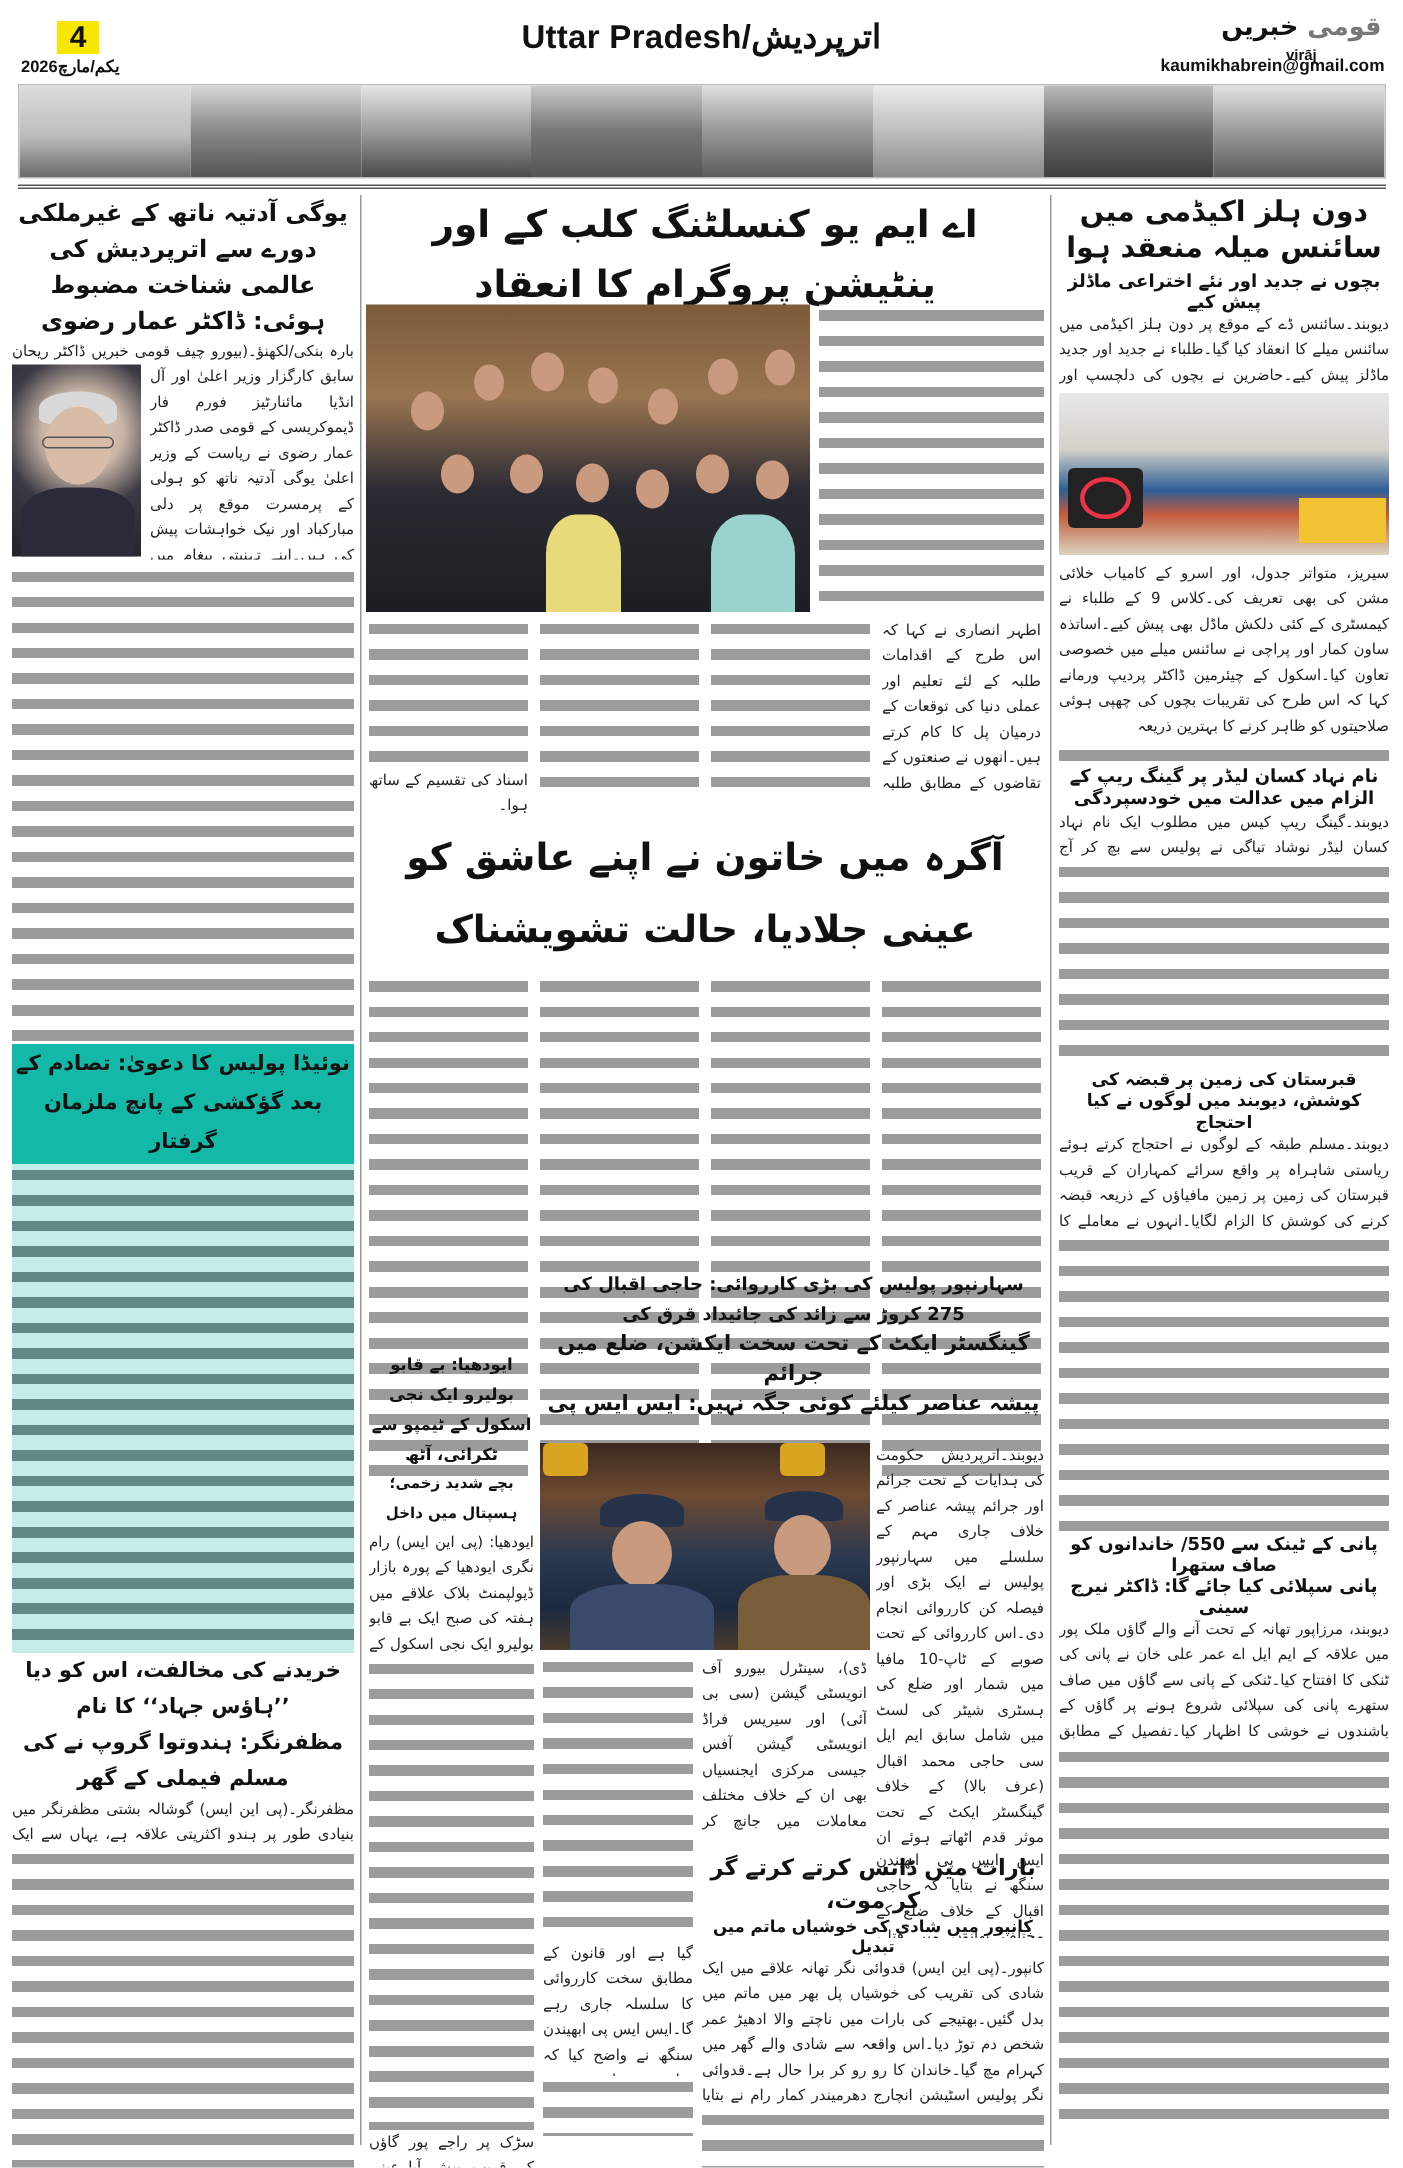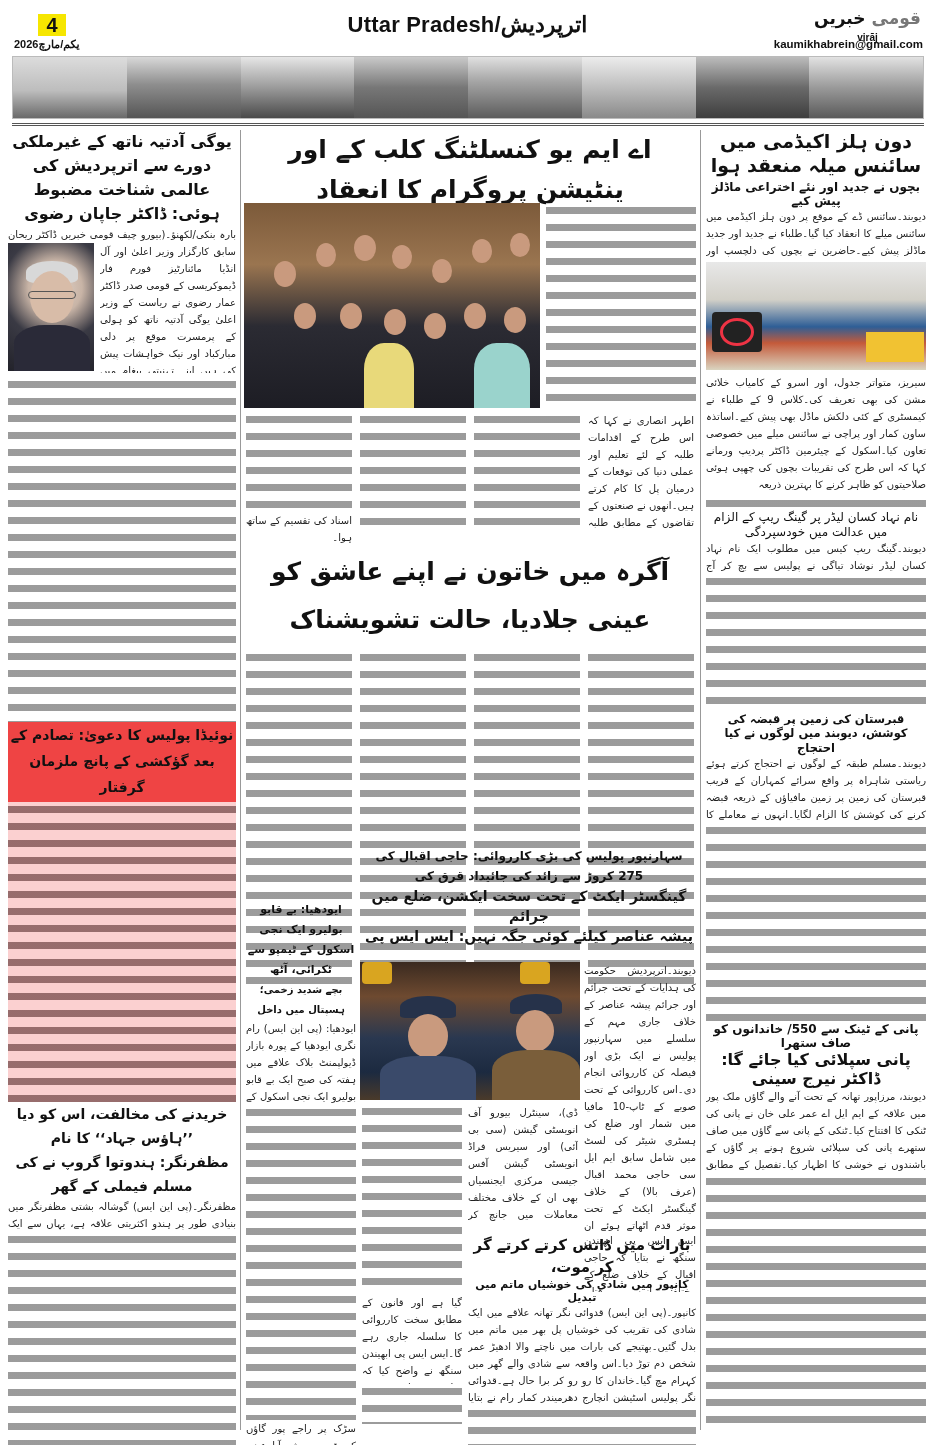--- a/index.html
+++ b/index.html
@@ -75,34 +75,34 @@
   <div class="photo photo-science" style="width:220px; height:108px; margin-top:2px;">
     <div style="position:absolute; left:6px; top:50px; width:50px; height:40px; background:#222; border-radius:4px;"></div>
     <div style="position:absolute; left:14px; top:56px; width:34px; height:28px; border-radius:50%; border:3px solid #e34; "></div>
     <div style="position:absolute; left:160px; top:70px; width:58px; height:30px; background:#f1c232;"></div>
   </div>
   <div class="bodytext" style="height:120px; overflow:hidden; margin-top:4px;">سیریز، متواتر جدول، اور اسرو کے کامیاب خلائی مشن کی بھی تعریف کی۔کلاس 9 کے طلباء نے کیمسٹری کے کئی دلکش ماڈل بھی پیش کیے۔اساتذہ ساون کمار اور پراچی نے سائنس میلے میں خصوصی تعاون کیا۔اسکول کے چیئرمین ڈاکٹر پردیپ ورمانے کہا کہ اس طرح کی تقریبات بچوں کی چھپی ہوئی صلاحیتوں کو ظاہر کرنے کا بہترین ذریعہ</div>
   <div class="textfill" style="height:258px; margin-top:2px;"></div>
 </div>
 
 <div class="col" style="left:706px; top:510px; width:220px; background:#fff;">
-  <div class="headline" style="font-size:12px; font-weight:normal;">نام نہاد کسان لیڈر پر گینگ ریپ کے الزام میں عدالت میں خودسپردگی</div>
+  <div class="headline" style="font-size:12px; font-weight:bold;">نام نہاد کسان لیڈر پر گینگ ریپ کے الزام میں عدالت میں خودسپردگی</div>
   <div class="bodytext" style="height:34px; overflow:hidden;">دیوبند۔گینگ ریپ کیس میں مطلوب ایک نام نہاد کسان لیڈر نوشاد تیاگی نے پولیس سے بچ کر آج عدالت میں خودسپردگی کی، جب کہ پولیس ماہر اس کا انتظار کر رہی</div>
   <div class="textfill" style="height:170px;"></div>
 </div>
 
 <div class="col" style="left:706px; top:712px; width:220px; background:#fff;">
   <div class="headline" style="font-size:11.5px;">قبرستان کی زمین پر قبضہ کی کوشش، دیوبند میں لوگوں نے کیا احتجاج</div>
   <div class="bodytext" style="height:68px; overflow:hidden;">دیوبند۔مسلم طبقہ کے لوگوں نے احتجاج کرتے ہوئے ریاستی شاہراہ پر واقع سرائے کمہاران کے قریب قبرستان کی زمین پر زمین مافیاؤں کے ذریعہ قبضہ کرنے کی کوشش کا الزام لگایا۔انہوں نے معاملے کا نوٹس لیتے ہوئے حکام سے کارروائی کا مطالبہ کیا۔ہفتہ کو بڑی تعداد میں مسلمان مرد، خواتین اور بچے قبرستان میں جمع ہوئے</div>
   <div class="textfill" style="height:220px;"></div>
 </div>
 
 <div class="col" style="left:706px; top:1022px; width:220px; background:#fff;">
   <div class="subhead" style="font-size:12px;">پانی کے ٹینک سے 550/ خاندانوں کو صاف ستھرا</div>
-  <div class="subhead" style="font-size:16px;">پانی سپلائی کیا جائے گا: ڈاکٹر نیرج سینی</div>
+  <div class="subhead" style="font-size:12px;">پانی سپلائی کیا جائے گا: ڈاکٹر نیرج سینی</div>
   <div class="bodytext" style="height:86px; overflow:hidden;">دیوبند، مرزاپور تھانہ کے تحت آنے والے گاؤں ملک پور میں علاقہ کے ایم ایل اے عمر علی خان نے پانی کی ٹنکی کا افتتاح کیا۔ٹنکی کے پانی سے گاؤں میں صاف ستھرے پانی کی سپلائی شروع ہونے پر گاؤں کے باشندوں نے خوشی کا اظہار کیا۔تفصیل کے مطابق جل جیون مشن کے تحت تعمیر کی گئی پانی کی</div>
   <div class="textfill" style="height:250px;"></div>
 </div>
 
 <div class="col" style="left:246px; top:130px; width:448px;">
   <div class="headline" style="font-size:25px; line-height:40px;">اے ایم یو کنسلٹنگ کلب کے اور ینٹیشن پروگرام کا انعقاد</div>
 </div>
 <div class="photo photo-group" style="position:absolute; left:244px; top:203px; width:296px; height:205px;">
   <div class="face" style="left:30px; top:58px; width:22px; height:26px;"></div>
   <div class="face" style="left:72px; top:40px; width:20px; height:24px;"></div>
@@ -183,36 +183,36 @@
 
 <div class="col" style="left:468px; top:1234px; width:228px;">
   <div class="headline" style="font-size:15px; line-height:22px;">بارات میں ڈانس کرتے کرتے گر کر موت،</div>
   <div class="subhead" style="font-size:11px;">کانپور میں شادی کی خوشیاں ماتم میں تبدیل</div>
   <div class="bodytext" style="height:102px; overflow:hidden;">کانپور۔(پی این ایس) قدوائی نگر تھانہ علاقے میں ایک شادی کی تقریب کی خوشیاں پل بھر میں ماتم میں بدل گئیں۔بھتیجے کی بارات میں ناچتے والا ادھیڑ عمر شخص دم توڑ دیا۔اس واقعہ سے شادی والے گھر میں کہرام مچ گیا۔خاندان کا رو رو کر برا حال ہے۔قدوائی نگر پولیس اسٹیشن انچارج دھرمیندر کمار رام نے بتایا کہ متوفی کی شناخت</div>
   <div class="textfill" style="height:50px;"></div>
 </div>
 
 <div class="col" style="left:8px; top:130px; width:228px;">
   <div class="headline" style="font-size:16px; line-height:24px;">یوگی آدتیہ ناتھ کے غیرملکی دورے سے اترپردیش کی</div>
-  <div class="headline" style="font-size:16px; line-height:24px;">عالمی شناخت مضبوط ہوئی: ڈاکٹر جاپان رضوی</div>
+  <div class="headline" style="font-size:16px; line-height:24px;">عالمی شناخت مضبوط ہوئی: ڈاکٹر عمار رضوی</div>
   <div class="bodytext" style="height:17px; overflow:hidden;">بارہ بنکی/لکھنؤ۔(بیورو چیف قومی خبریں ڈاکٹر ریحان علوی) اترپردیش کے</div>
   <div style="display:flex; direction:rtl; gap:6px;">
     <div class="bodytext" style="width:136px; height:130px; overflow:hidden;">سابق کارگزار وزیر اعلیٰ اور آل انڈیا مائنارٹیز فورم فار ڈیموکریسی کے قومی صدر ڈاکٹر عمار رضوی نے ریاست کے وزیر اعلیٰ یوگی آدتیہ ناتھ کو ہولی کے پرمسرت موقع پر دلی مبارکباد اور نیک خواہشات پیش کی ہیں۔اپنے تہنیتی پیغام میں انہوں نے وزیر اعلیٰ کے سنگاپور اور جاپان کے چار روزہ غیر ملکی دورے کی کامیابی پر مسرت کا اظہار کرتے ہوئے</div>
     <div class="photo photo-portrait" style="width:86px; height:128px;">
       <div style="position:absolute; left:18px; top:18px; width:52px; height:22px; background:#d8d8d8; border-radius:50% 50% 20% 20%;"></div>
       <div class="face" style="left:22px; top:28px; width:44px; height:52px; background:#d8bca8;"></div>
       <div style="position:absolute; left:20px; top:48px; width:48px; height:8px; border:1px solid #555; border-radius:4px;"></div>
       <div class="body-shape" style="left:6px; top:82px; width:76px; height:46px; background:#2a2a38;"></div>
     </div>
   </div>
   <div class="textfill" style="height:385px; margin-top:4px;"></div>
   <div class="bodytext" style="height:34px; overflow:hidden;">تعلیمی اور اقتصادی میدان میں نئی مثال قائم کرے گی۔یہ اطلاع آل انڈیا مائنارٹیز فورم فار ڈیموکریسی کے شعبہ نشر و اشاعت کے سکریٹری ابو محمد انصاری نے فراہم کی۔</div>
 </div>
 
-<div class="col" style="left:8px; top:722px; width:228px; background:#ef4444;">
+<div class="col" style="left:8px; top:696px; width:228px; background:#14b8a6;">
   <div class="headline" style="font-size:14px; line-height:26px;">نوئیڈا پولیس کا دعویٰ: تصادم کے بعد گؤکشی کے پانچ ملزمان گرفتار</div>
   <div class="textfill" style="height:400px; margin-top:2px;"></div>
 </div>
 
 <div class="col" style="left:8px; top:1102px; width:228px; background:#fff;">
   <div class="headline" style="font-size:14px; line-height:24px;">خریدنے کی مخالفت، اس کو دیا ’’ہاؤس جہاد‘‘ کا نام</div>
   <div class="headline" style="font-size:14px; line-height:24px;">مظفرنگر: ہندوتوا گروپ نے کی مسلم فیملی کے گھر</div>
   <div class="bodytext" style="height:34px; overflow:hidden;">مظفرنگر۔(پی این ایس) گوشالہ بشتی مظفرنگر میں بنیادی طور پر ہندو اکثریتی علاقہ ہے، یہاں سے ایک خبر سامنے آئی ہے کہ مقامی ہندوتوا وادی کارکنوں نے ایک</div>
   <div class="textfill" style="height:240px;"></div>
 </div>

